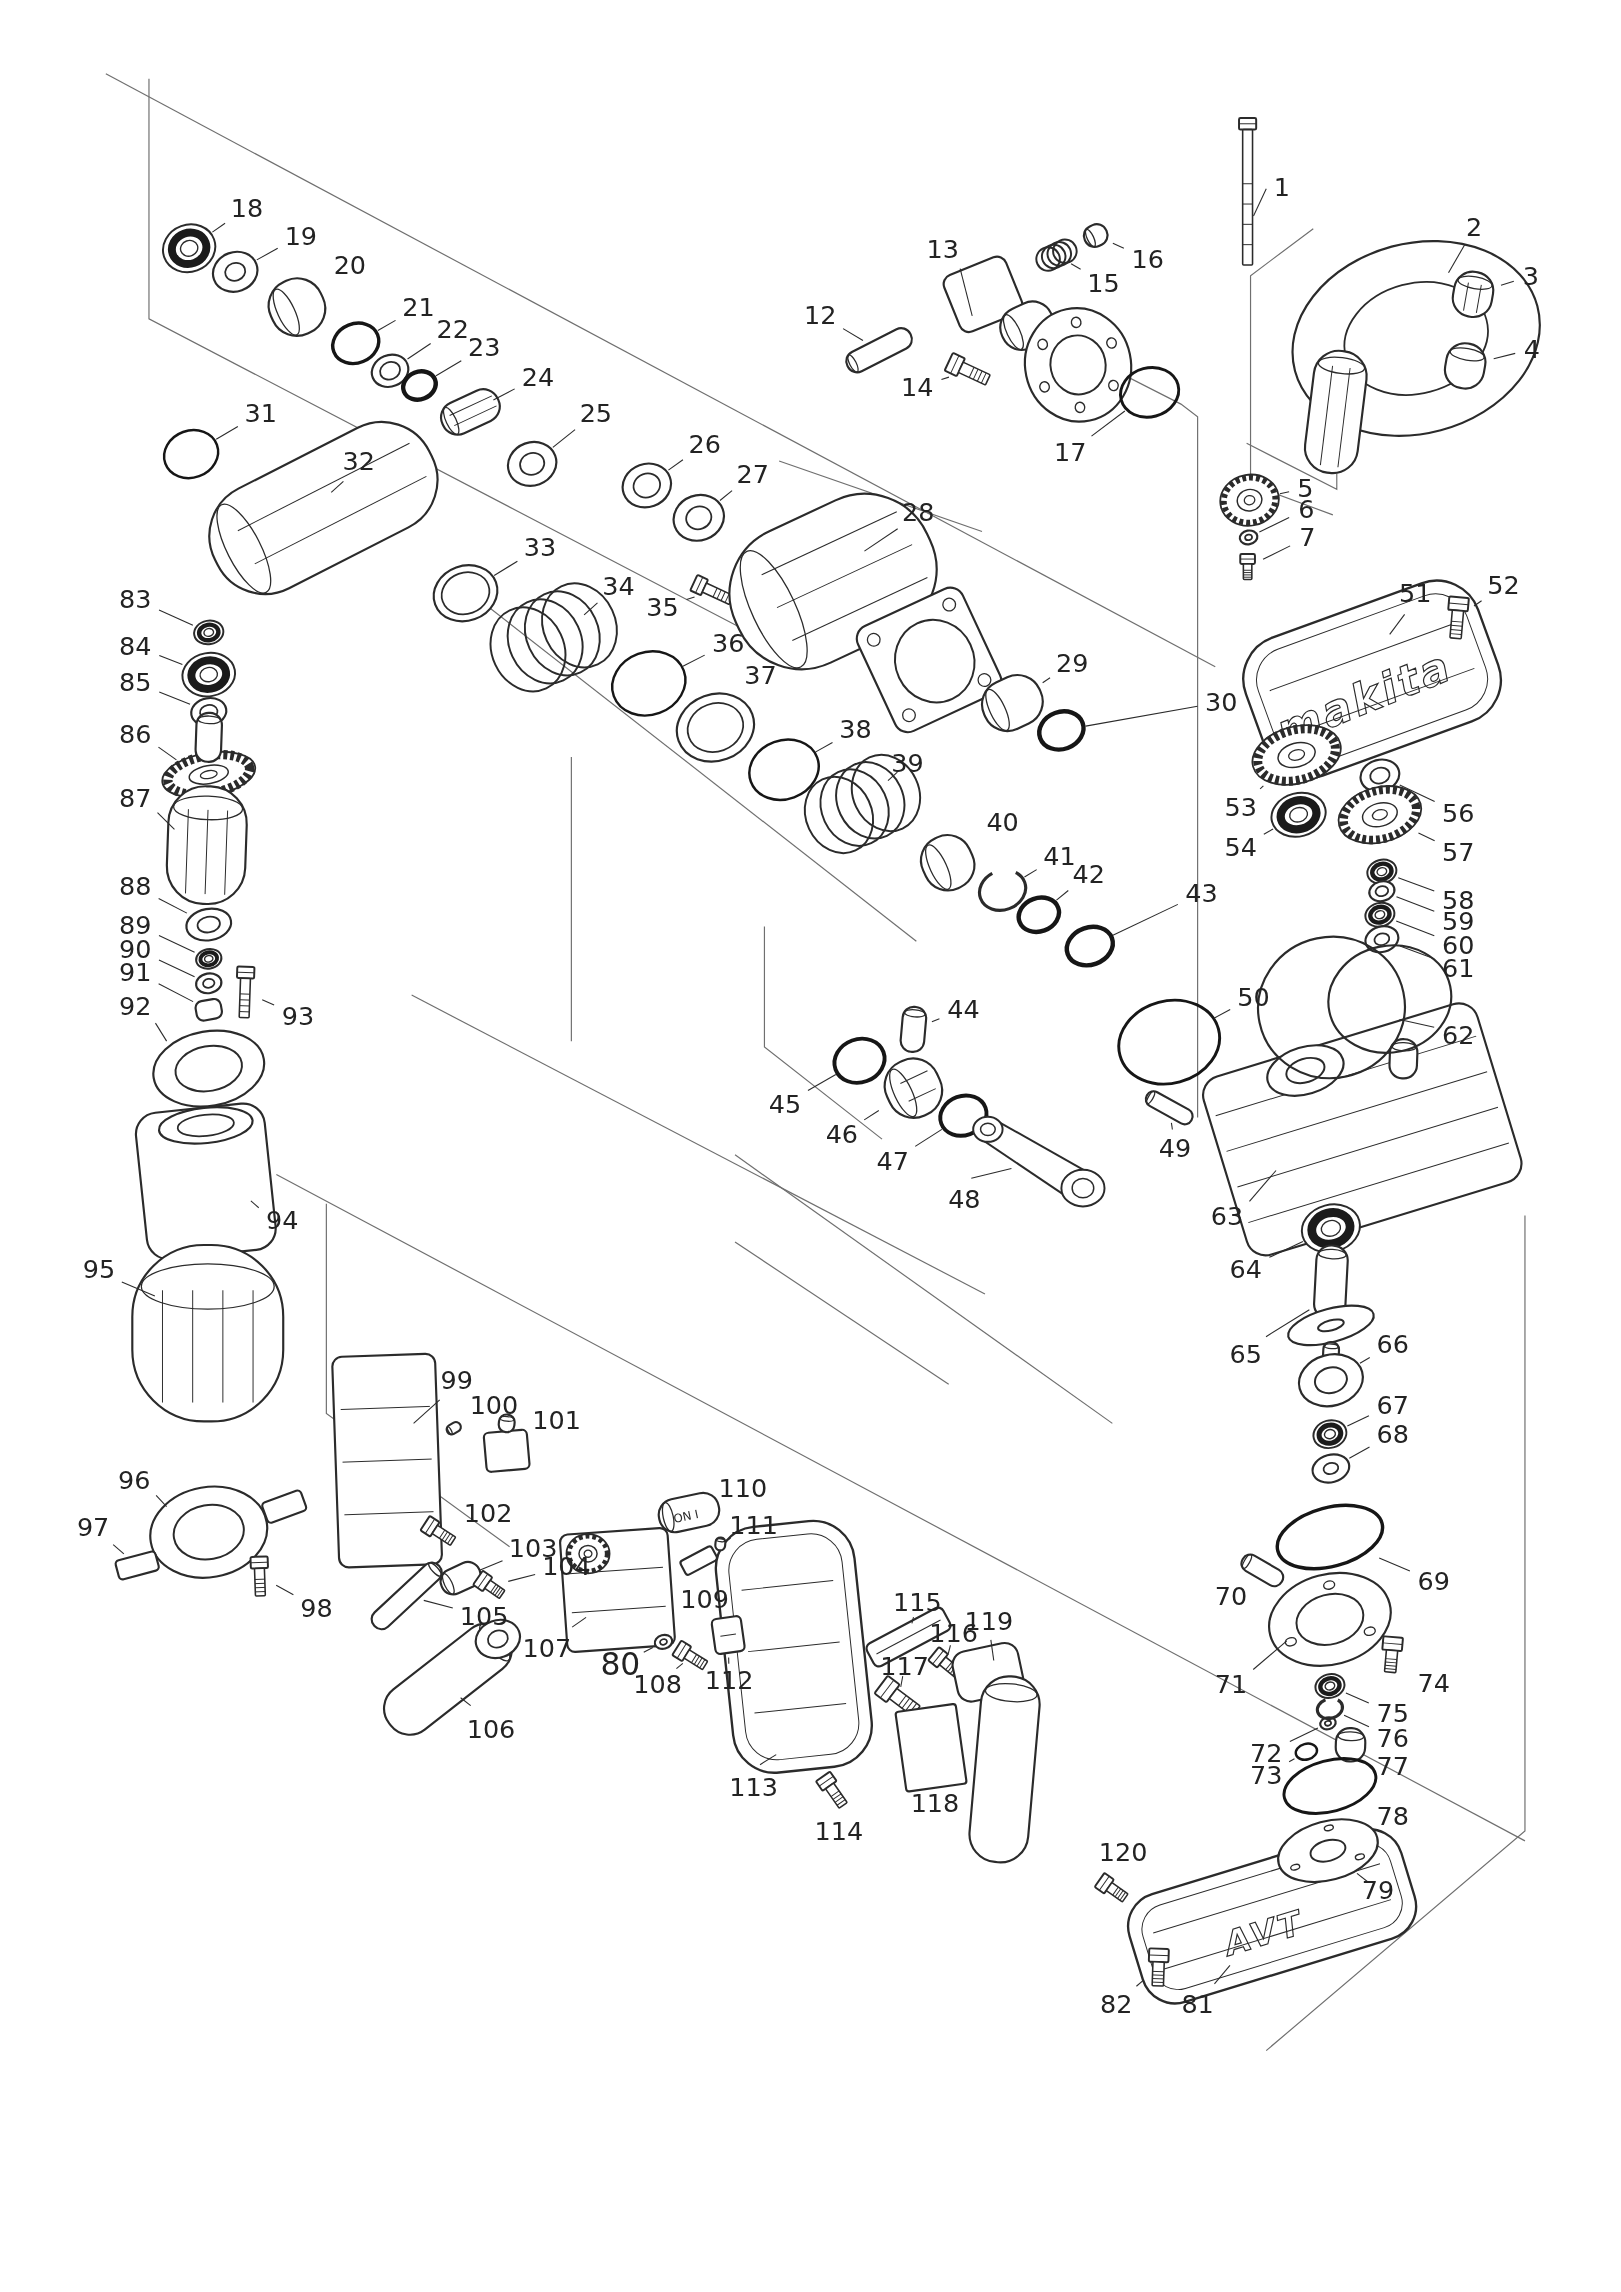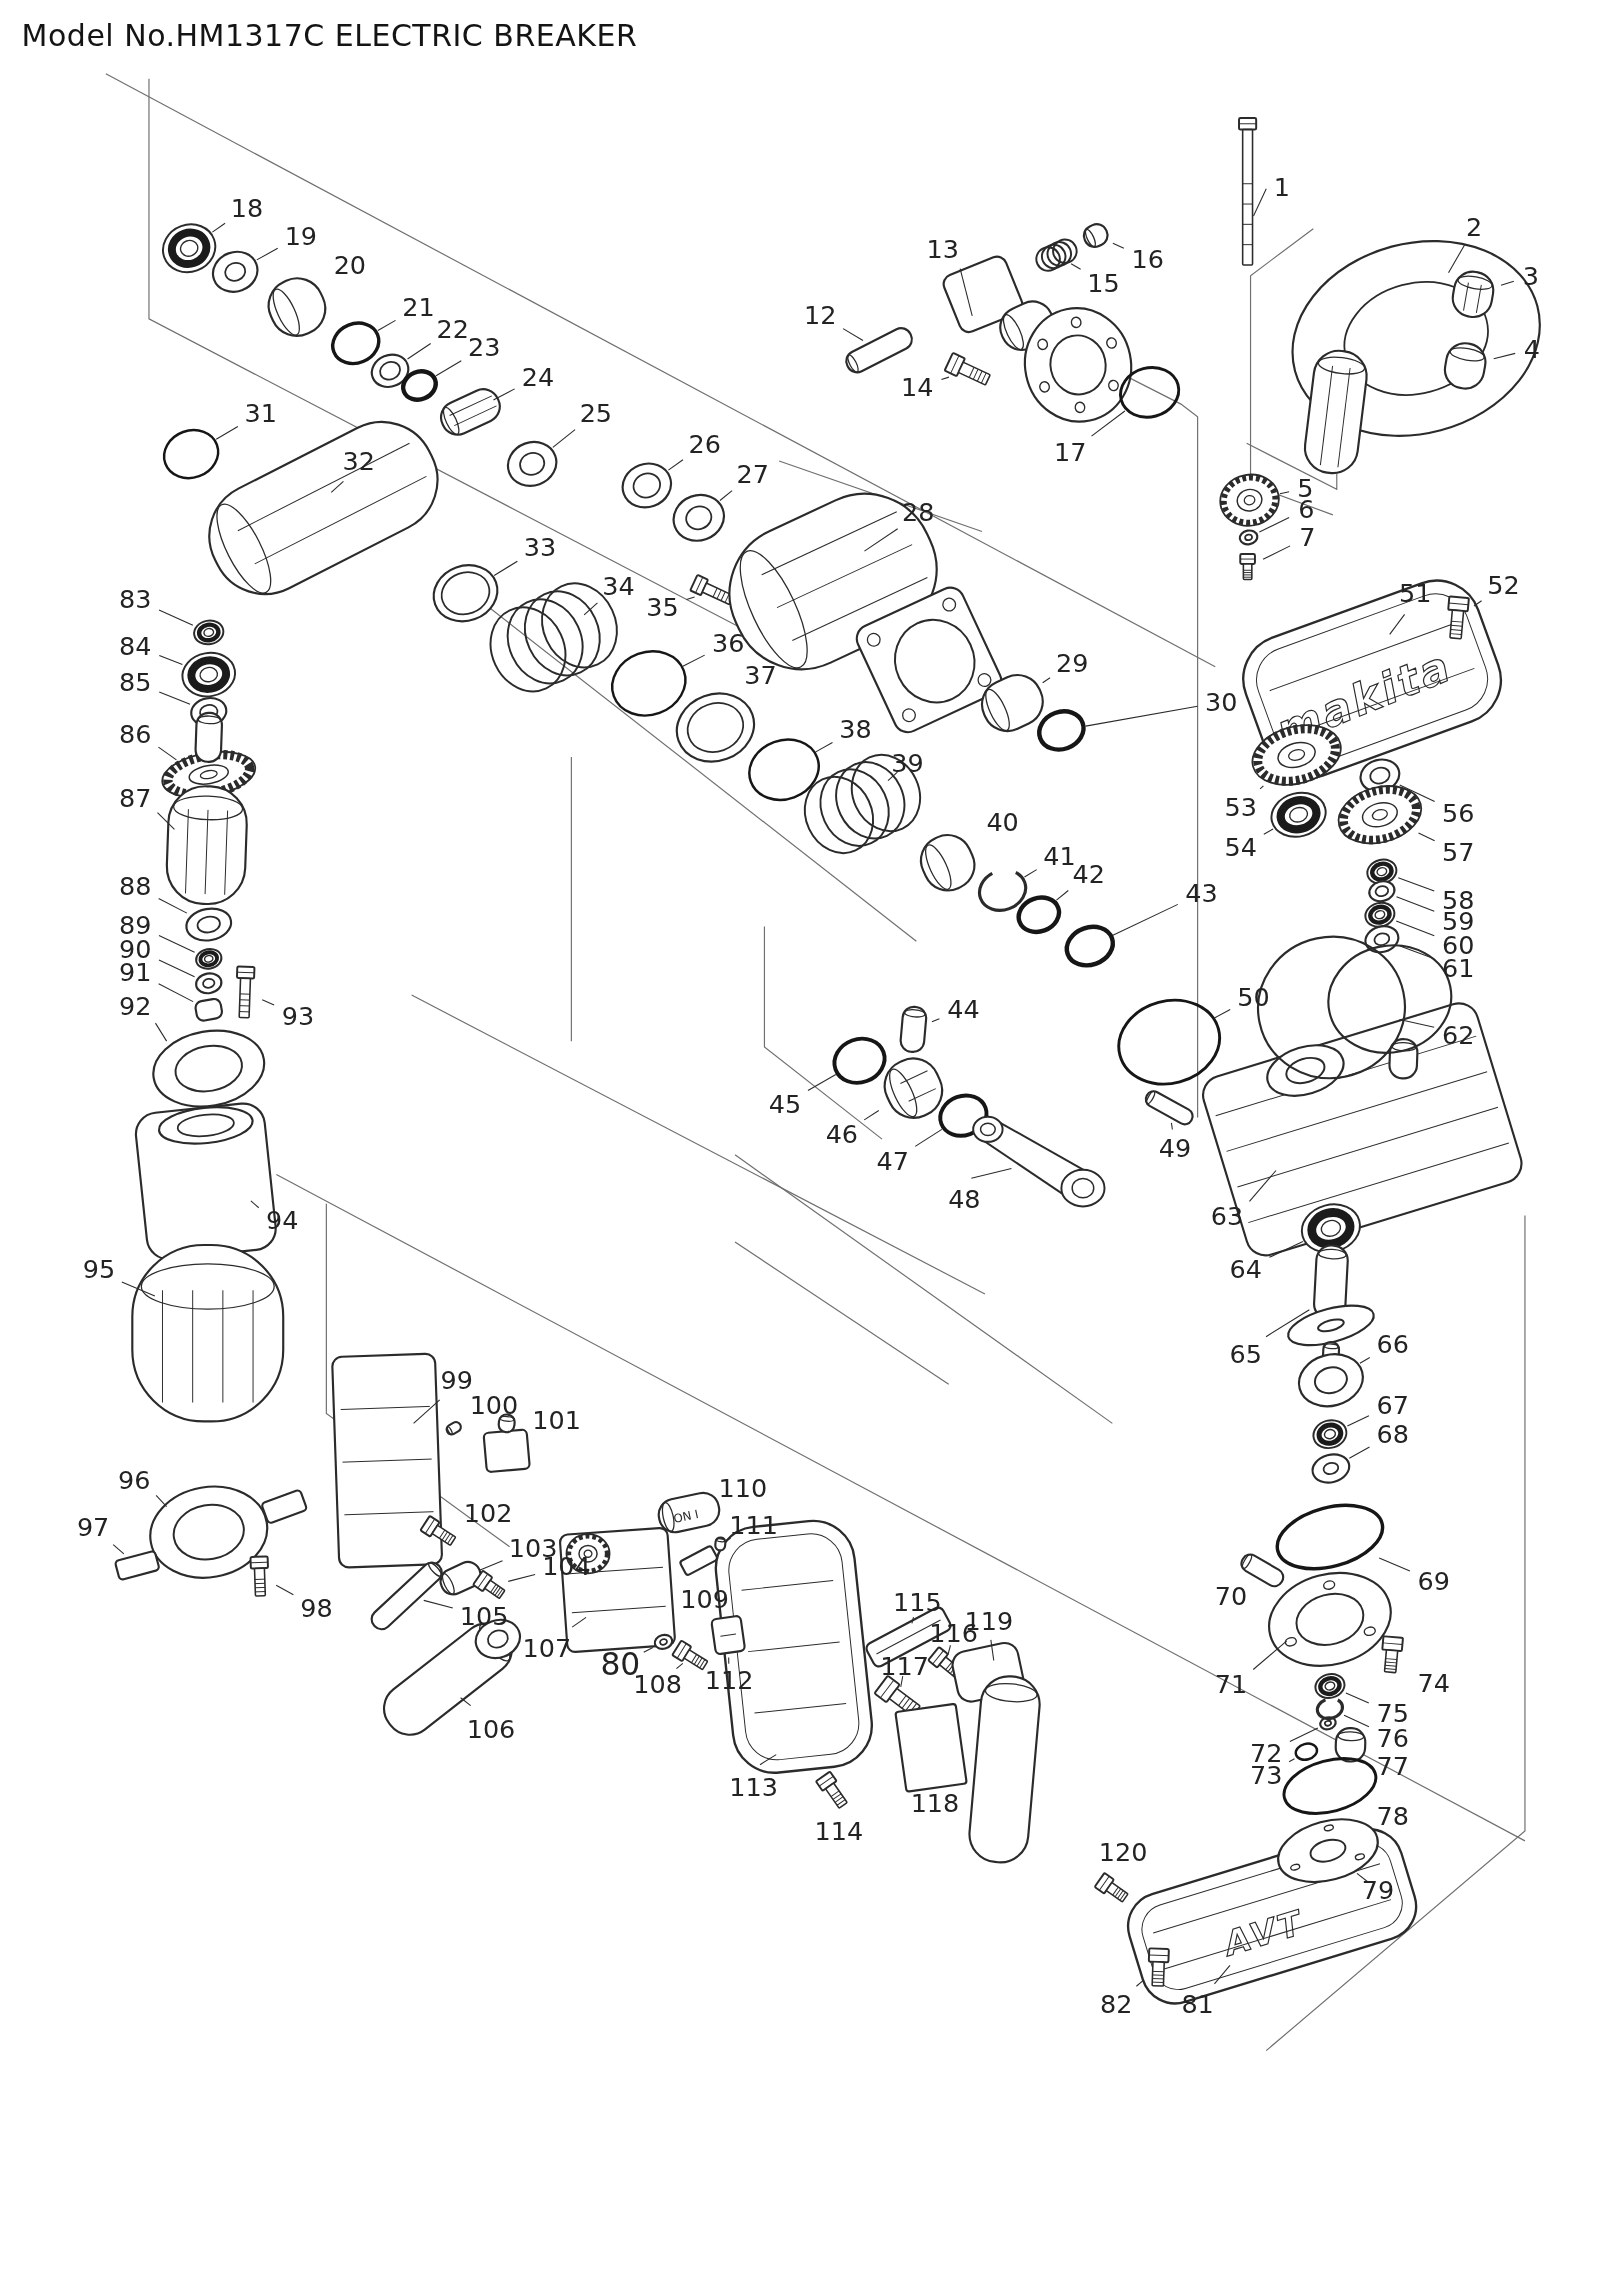--- a/index.html
+++ b/index.html
@@ -906,15 +906,14 @@
         <text x="936" y="1634" text-anchor="middle" dominant-baseline="central" font-size="26" fill="#232323" font-family="&quot;DejaVu Sans&quot;,sans-serif">115</text>
         <line x1="967.2556097560976" y1="1688.259512195122" x2="969.7976579652179" y2="1678.4090753847804" stroke="#2b2b2b" stroke-width="1.1"></line>
         <text x="973" y="1666" text-anchor="middle" dominant-baseline="central" font-size="26" fill="#232323" font-family="&quot;DejaVu Sans&quot;,sans-serif">116</text>
         <line x1="919.0830188679246" y1="1720.8905660377359" x2="921.1280631851241" y2="1709.9836630126713" stroke="#2b2b2b" stroke-width="1.1"></line>
         <text x="923" y="1700" text-anchor="middle" dominant-baseline="central" font-size="26" fill="#232323" font-family="&quot;DejaVu Sans&quot;,sans-serif">117</text>
         <text x="954" y="1839" text-anchor="middle" dominant-baseline="central" font-size="26" fill="#232323" font-family="&quot;DejaVu Sans&quot;,sans-serif">118</text>
         <line x1="1011.009628312443" y1="1672.9658671986815" x2="1014" y2="1694" stroke="#2b2b2b" stroke-width="1.1"></line>
         <text x="1009" y="1654" text-anchor="middle" dominant-baseline="central" font-size="26" fill="#232323" font-family="&quot;DejaVu Sans&quot;,sans-serif">119</text>
       </g>
     </svg>
-  <div class="title">Model No.HM1317C ELECTRIC BREAKER</div>
 </div>
 
 
 </body></html>

